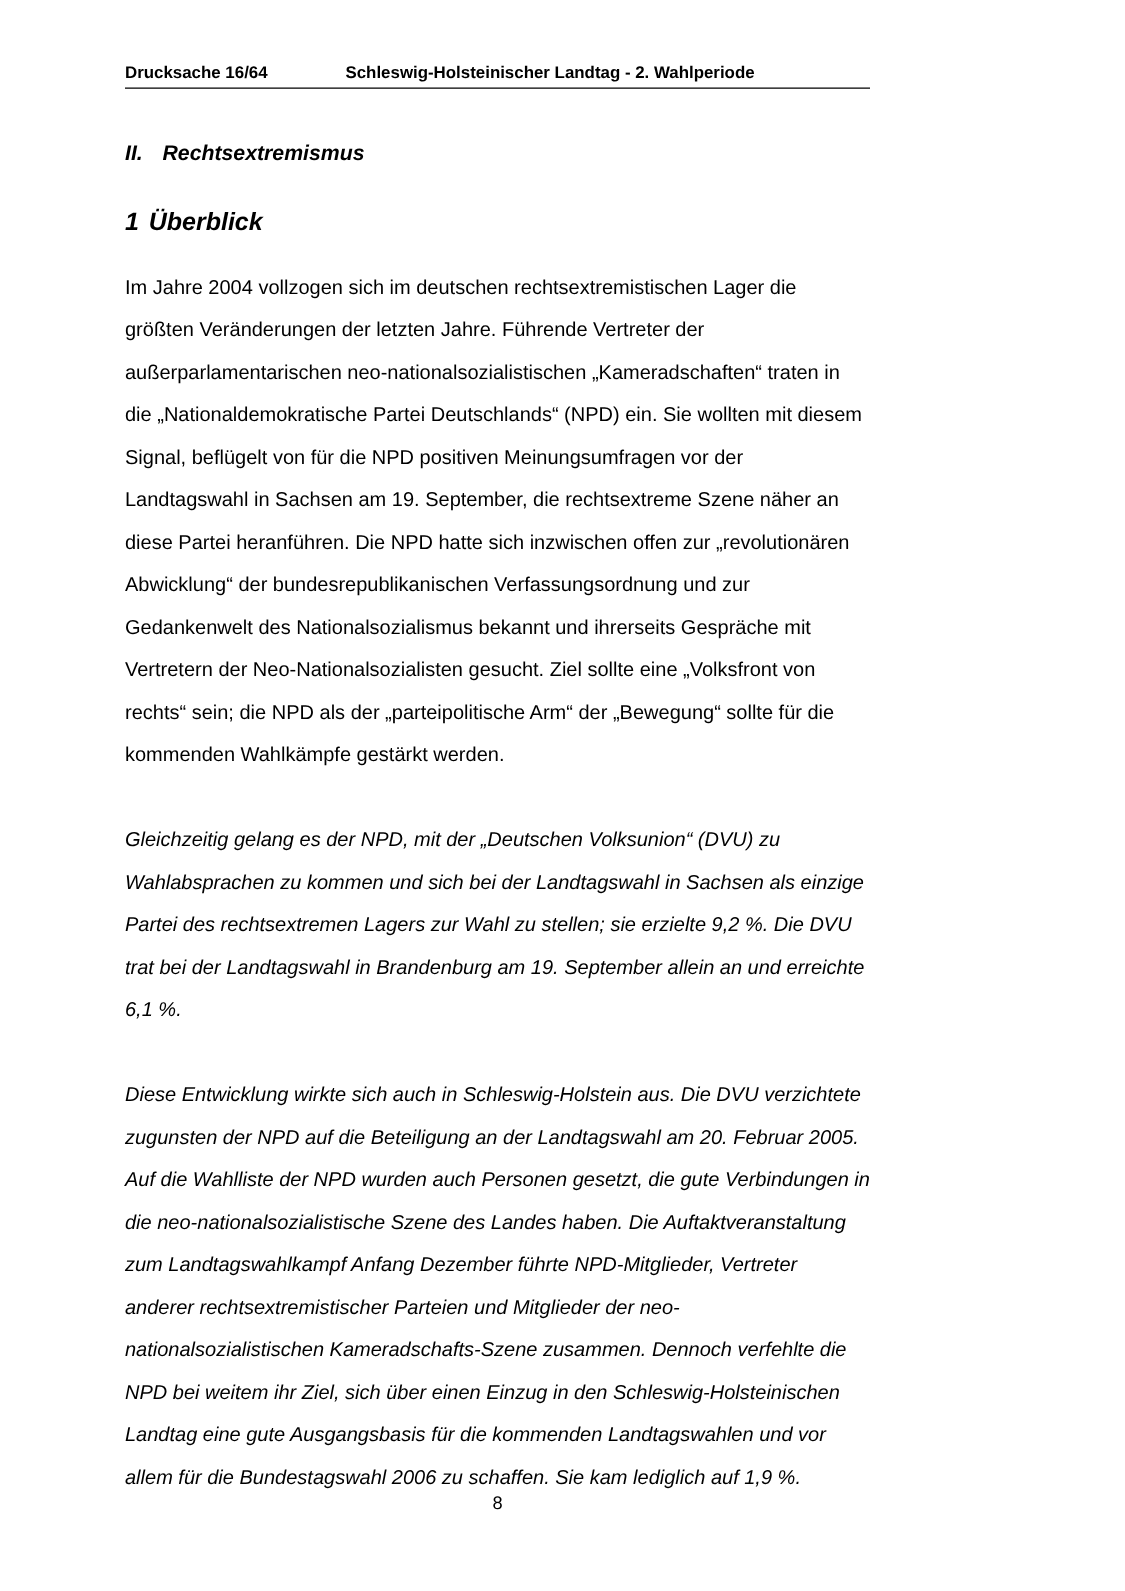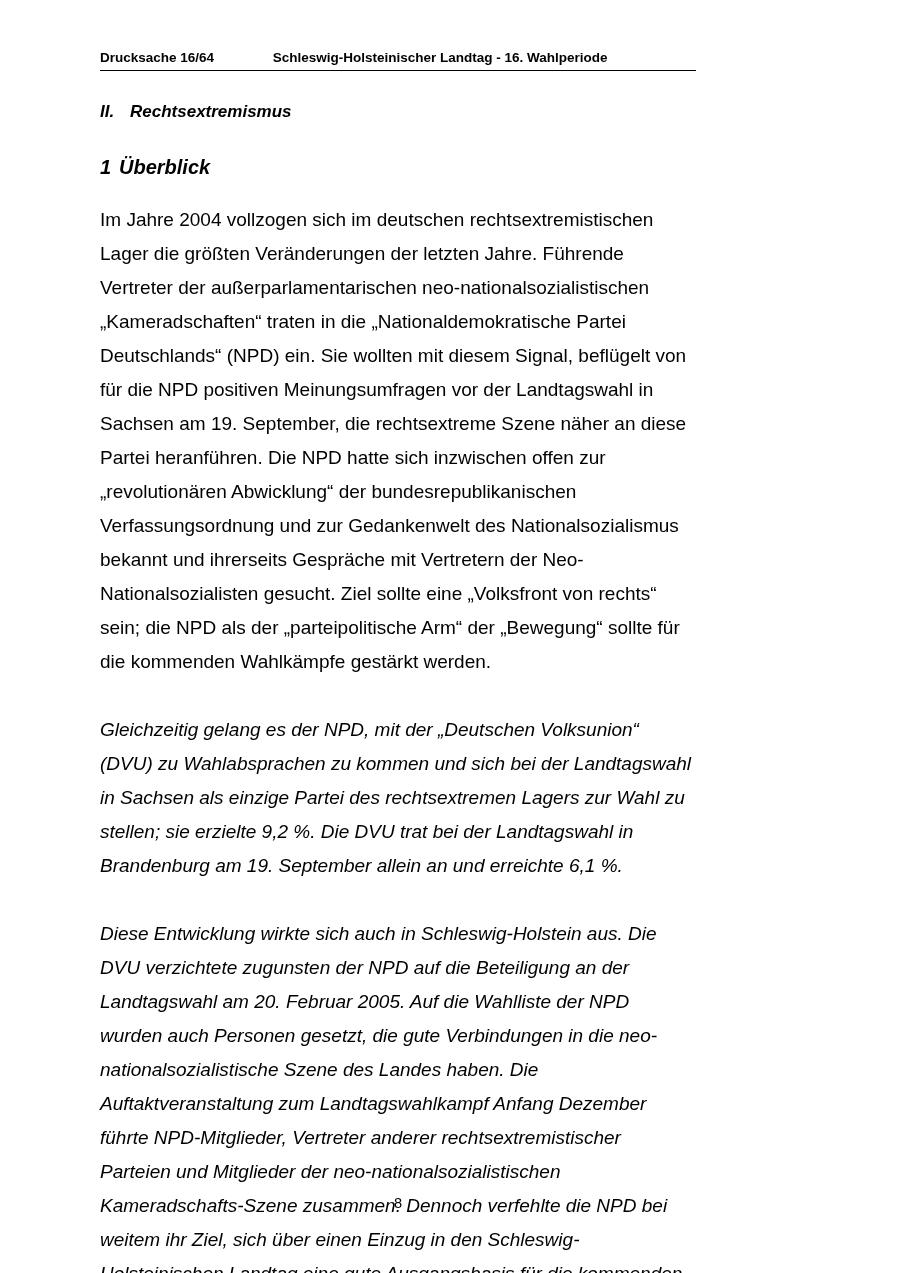--- a/index.html
+++ b/index.html
@@ -36,40 +36,40 @@
   }
   .header-center {
     flex: 1;
     text-align: center;
     padding-right: 30px;
   }
   .section-title {
     font-size: 17px;
     font-weight: bold;
     font-style: italic;
-    margin-top: 31px;
+    margin-top: 42px;
     margin-bottom: 0;
   }
   .section-title .num {
     display: inline-block;
     width: 30px;
   }
   .subsection-title {
     font-size: 20px;
     font-weight: bold;
     font-style: italic;
     margin-top: 34px;
     margin-bottom: 0;
   }
   .subsection-title .num {
     display: inline-block;
     width: 19px;
   }
   p.body-text {
-    font-size: 19px;
+    font-size: 16px;
     line-height: 34px;
     margin: 0;
     text-align: left;
   }
   p.first-para {
     margin-top: 24px;
   }
   p.spaced {
     margin-top: 34px;
     font-style: italic;
@@ -83,21 +83,21 @@
     font-size: 14.6px;
   }
 </style>
 </head>
 <body>
 
 <div class="page">
 
   <div class="header">
     <span class="header-left">Drucksache 16/64</span>
-    <span class="header-center">Schleswig-Holsteinischer Landtag - 16. Wahlperiode</span>
+    <span class="header-center">Schleswig-Holsteinischer Landtag - 2. Wahlperiode</span>
   </div>
 
   <h1 class="section-title">
     <span class="num">II.</span><span>Rechtsextremismus</span>
   </h1>
 
   <h2 class="subsection-title">
     <span class="num">1</span><span>Überblick</span>
   </h2>
 

